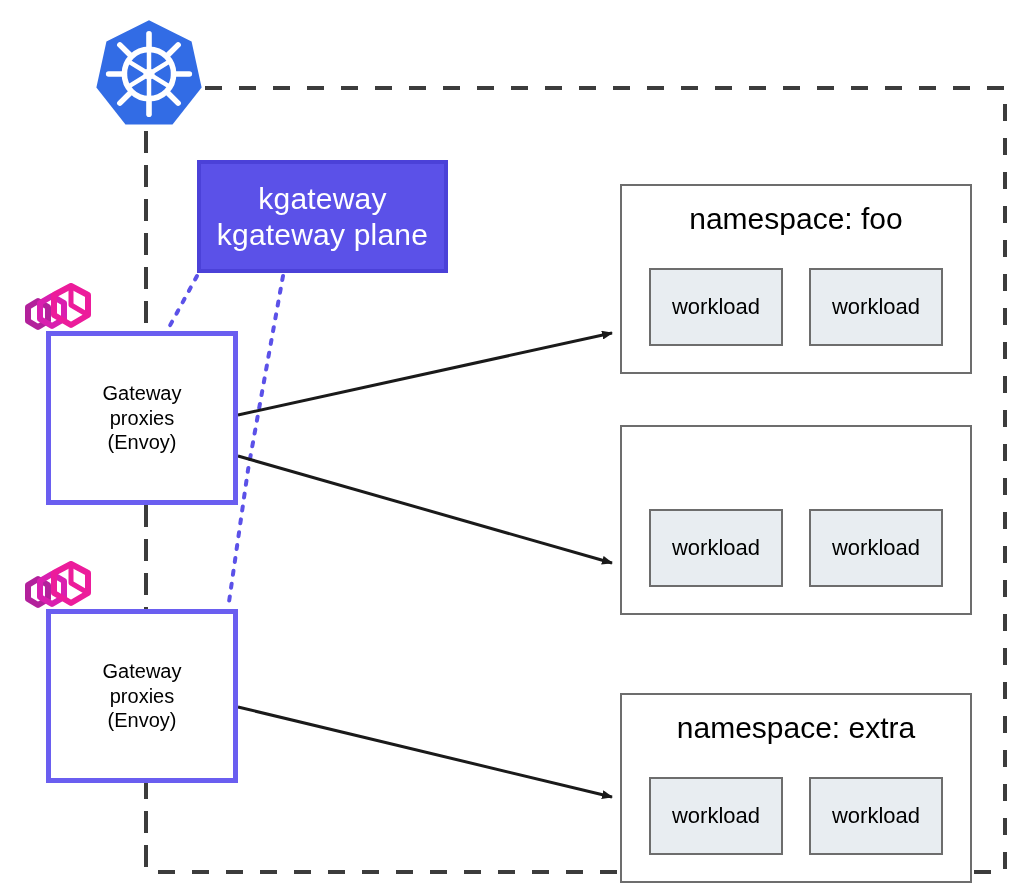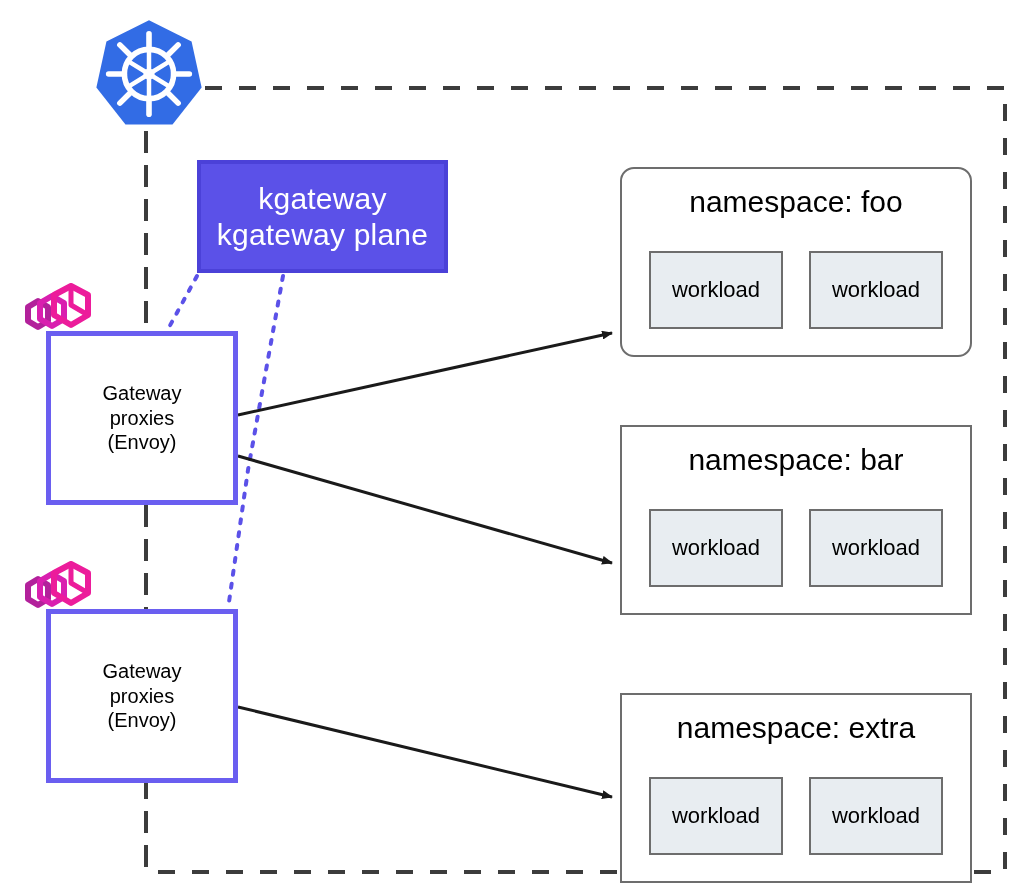--- a/index.html
+++ b/index.html
@@ -88,21 +88,21 @@
     height: 112px;
   }
 
   
   .namespace-box {
     width: 352px;
     height: 190px;
     background: #ffffff;
     border: 2px solid #6d6d6d;
   }
-  #namespace-foo   { left: 620px; top: 167px; border-radius: 14px; }
+  #namespace-foo   { left: 620px; top: 184px; }
   #namespace-bar   { left: 620px; top: 425px; }
   #namespace-extra { left: 620px; top: 693px; }
 
   .namespace-title {
     position: absolute;
     left: 0;
     top: 16px;
     width: 100%;
     text-align: center;
     font-size: 30px;
@@ -237,21 +237,20 @@
 
   <div class="node namespace-box" id="namespace-foo">
     <div class="namespace-title">namespace: foo</div>
     <div class="workload-row">
       <div class="workload-box">workload</div>
       <div class="workload-box">workload</div>
     </div>
   </div>
 
   <div class="node namespace-box" id="namespace-bar">
-    <div class="namespace-title">namespace: bar</div>
     <div class="workload-row">
       <div class="workload-box">workload</div>
       <div class="workload-box">workload</div>
     </div>
   </div>
 
   <div class="node namespace-box" id="namespace-extra">
     <div class="namespace-title">namespace: extra</div>
     <div class="workload-row">
       <div class="workload-box">workload</div>

